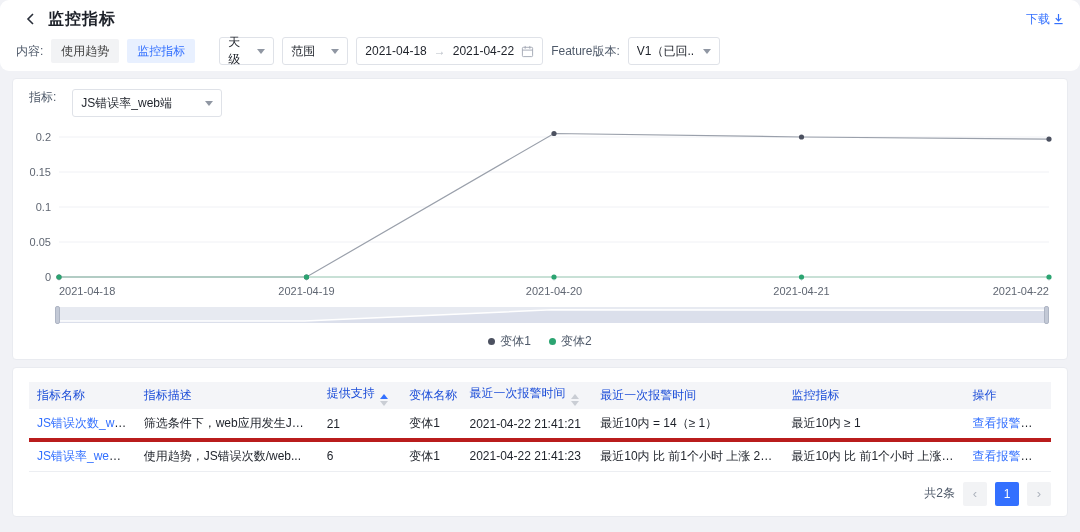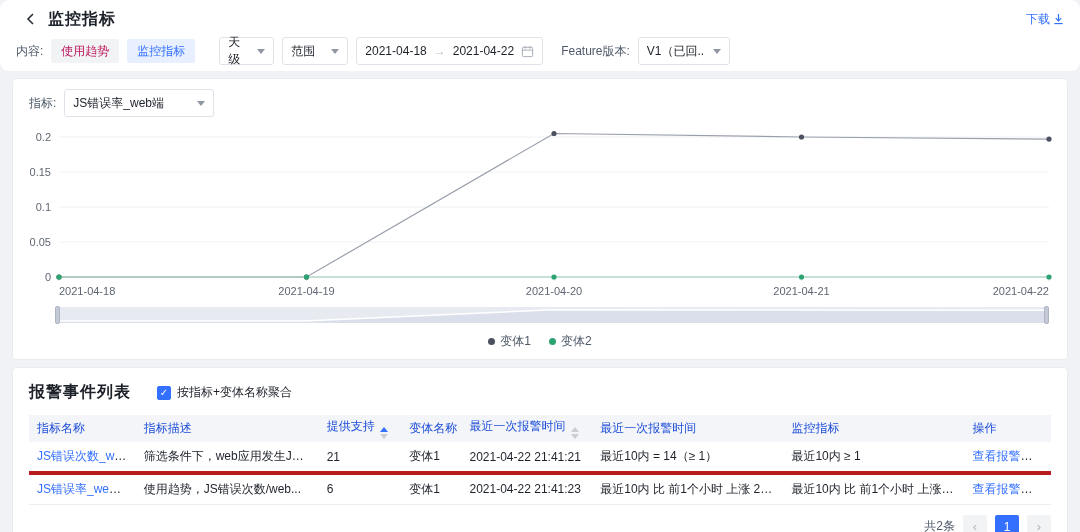--- a/index.html
+++ b/index.html
@@ -9,33 +9,33 @@
 
   
   .topbar{background:#fff; padding:7px 16px 6px;border-radius:9px;}
   .title-row{display:flex; align-items:center; height:24px;}
   .back-btn{display:inline-flex;align-items:center;justify-content:center;width:18px;height:18px;cursor:pointer;margin-left:6px;}
   .page-title{font-size:16px;font-weight:bold;margin-left:8px;letter-spacing:1px;}
   .download-link{margin-left:auto;color:var(--accent);display:inline-flex;align-items:center;gap:3px;cursor:pointer;}
   .filter-row{display:flex;align-items:center;margin-top:6px;height:28px;gap:8px;}
   .filter-label{color:#4e5969;}
   .tabs{display:flex;gap:8px;margin-right:16px;}
-  .tab{height:24px;line-height:24px;padding:0 10px;border-radius:2px;background:#f2f3f5;color:#be185d;cursor:pointer;}
+  .tab{height:24px;line-height:24px;padding:0 10px;border-radius:2px;background:#f2f3f5;color:#404040;cursor:pointer;}
   .tab.active{background:#e8f0ff;color:var(--accent);}
   .select{height:28px;background:#fff;border:1px solid #dfe2e8;border-radius:3px;display:inline-flex;align-items:center;justify-content:space-between;padding:0 8px;cursor:pointer;gap:8px;}
   .sel-arrow{width:0;height:0;border-left:4px solid transparent;border-right:4px solid transparent;border-top:5px solid #9097a3;flex:none;}
   .datebox{height:28px;background:#fff;border:1px solid #dfe2e8;border-radius:3px;display:inline-flex;align-items:center;padding:0 8px;gap:7px;cursor:pointer;}
   .date-sep{color:#b8bdc6;}
 
   
   .card{background:#fff;border:1px solid #e9ebf0;border-radius:4px;margin:7px 12px 0;}
   .card.chart-card{padding:10px 16px 10px;}
   .card.alarm-card{padding:14px 16px 10px;}
 
-  .metric-row{display:flex;align-items:center;height:28px;}
+  .metric-row{display:flex;height:28px;gap:8px;}
   .metric-row .select{width:150px;margin-left:8px;}
   .provider{margin-left:auto;color:#4e5969;}
   .provider a{color:var(--accent);text-decoration:none;cursor:pointer;}
 
   svg text{font-family:"Liberation Sans",sans-serif;font-size:11px;fill:#5f6672;}
 
   .brush{position:relative;height:16px;background:#e7eaf1;border-radius:2px;margin:4px 0 0 28px;width:990px;}
   .brush svg{position:absolute;inset:0;}
   .brush .handle{position:absolute;top:-1px;width:5px;height:18px;background:#c3c9d6;border-radius:2px;border:1px solid #aeb5c4;}
   .brush .handle.left{left:-2px;} .brush .handle.right{right:-2px;}
@@ -101,21 +101,21 @@
     </span>
     <span class="datebox">
       <span>2021-04-18</span>
       <span class="date-sep">→</span>
       <span>2021-04-22</span>
       <svg width="13" height="13" viewBox="0 0 14 14">
           <rect x="1.5" y="2.5" width="11" height="10" rx="1" fill="none" stroke="#a2a8b3"></rect>
           <path d="M1.5 5.5h11M4.5 1v3M9.5 1v3" stroke="#a2a8b3" fill="none"></path>
         </svg>
     </span>
-    <span class="filter-label" style="margin-left:10px">Feature版本:</span>
+    <span class="filter-label" style="margin-left:0">Feature版本:</span>
     <span class="select" style="width:92px">
       <span style="overflow:hidden;white-space:nowrap;">V1（已回...</span>
       <i class="sel-arrow"></i>
     </span>
   </div>
 </div>
 
 <div class="card chart-card">
   <div class="metric-row">
     <span class="filter-label">指标:</span>
@@ -175,27 +175,20 @@
       <span>变体1</span>
     </span>
     <span class="legend-item">
       <i class="legend-dot" style="background: rgb(43, 164, 113);"></i>
       <span>变体2</span>
     </span>
   </div>
 </div>
 
 <div class="card alarm-card">
-  <div class="alarm-head">
-    <span class="alarm-title">报警事件列表</span>
-    <span class="agg">
-      <span class="checkbox checked">✓</span>
-      <span>按指标+变体名称聚合</span>
-    </span>
-  </div>
 
   <table>
     <colgroup>
       <col style="width:106px">
         <col style="width:182px">
         <col style="width:82px">
         <col style="width:60px">
       <col style="width:130px">
         <col style="width:190px">
         <col style="width:180px">

